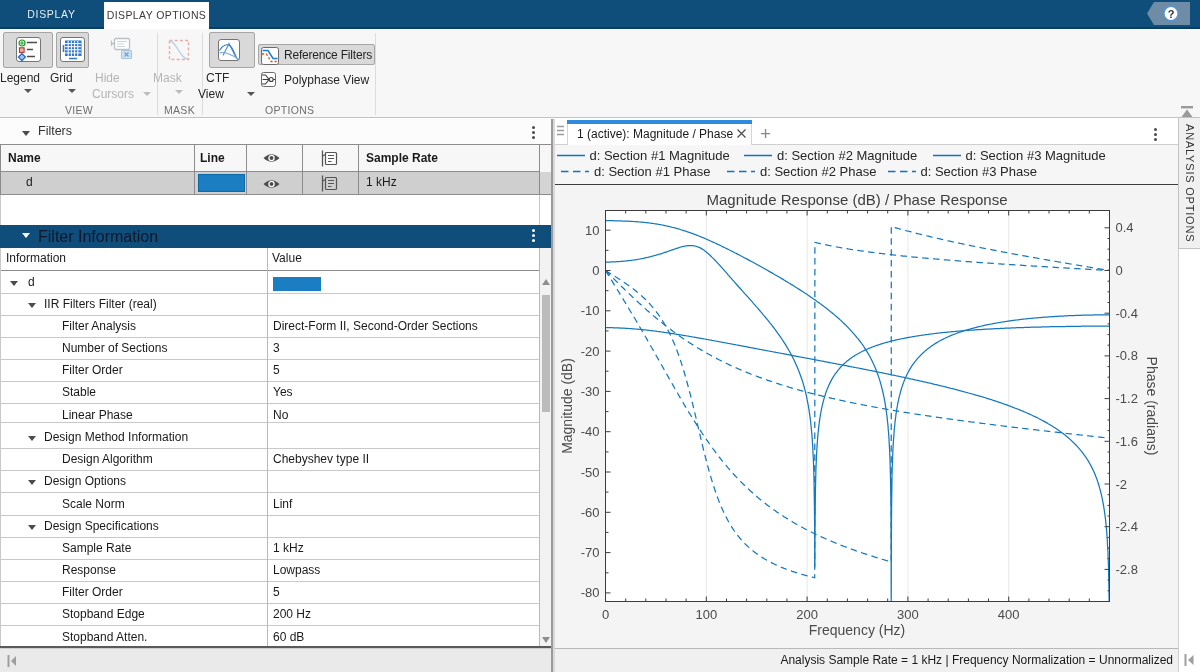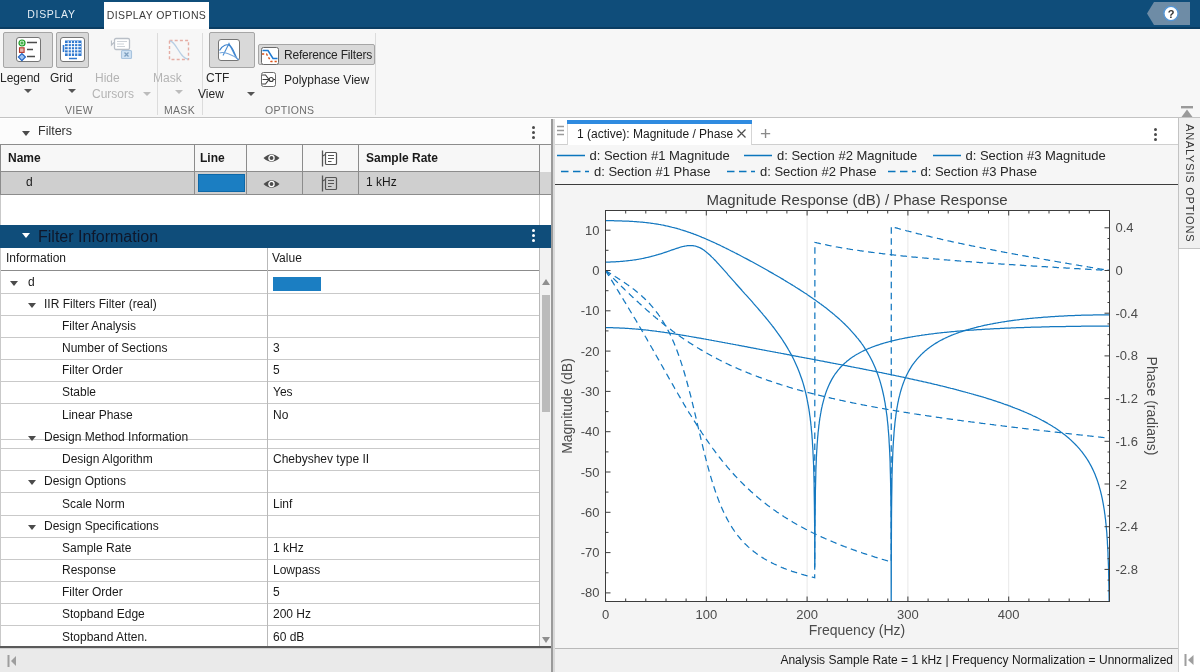--- a/index.html
+++ b/index.html
@@ -171,34 +171,35 @@
     <span class="tri" style="left:9px"></span>
     <span style="position:absolute;left:27px">d</span>
     <div style="position:absolute;left:272px;top:5px;width:48px;height:14px;background:#1b7ec2"></div>
   </div>
 <div class="irow" style="top:294px;height:22px">
     <span class="tri" style="left:27px"></span>
     <span style="position:absolute;left:43px">IIR Filters Filter (real)</span>
   </div>
 <div class="irow" style="top:316px;height:22px">
     <span style="position:absolute;left:61px">Filter Analysis</span>
+    <span style="position:absolute;left:272px">Direct-Form II, Second-Order Sections</span>
   </div>
 <div class="irow" style="top:338px;height:22px">
     <span style="position:absolute;left:61px">Number of Sections</span>
     <span style="position:absolute;left:272px">3</span>
   </div>
 <div class="irow" style="top:360px;height:22px">
     <span style="position:absolute;left:61px">Filter Order</span>
     <span style="position:absolute;left:272px">5</span>
   </div>
 <div class="irow" style="top:382px;height:22px">
     <span style="position:absolute;left:61px">Stable</span>
     <span style="position:absolute;left:272px">Yes</span>
   </div>
-<div class="irow" style="top:405px;height:35px">
+<div class="irow" style="top:405px;height:18px">
     <span style="position:absolute;left:61px">Linear Phase</span>
     <span style="position:absolute;left:272px">No</span>
   </div>
 <div class="irow" style="top:427px;height:22px">
     <span class="tri" style="left:27px"></span>
     <span style="position:absolute;left:43px">Design Method Information</span>
   </div>
 <div class="irow" style="top:449px;height:22px">
     <span style="position:absolute;left:61px">Design Algorithm</span>
     <span style="position:absolute;left:272px">Chebyshev type II</span>

